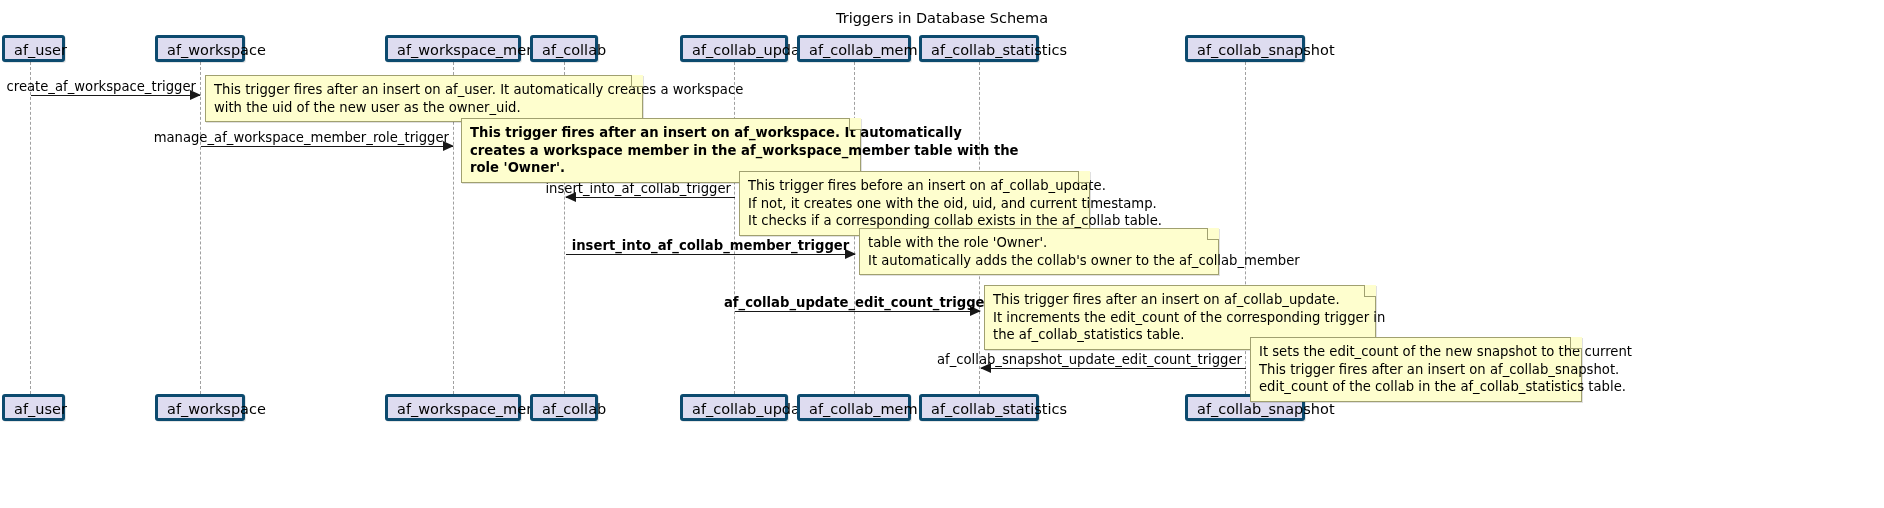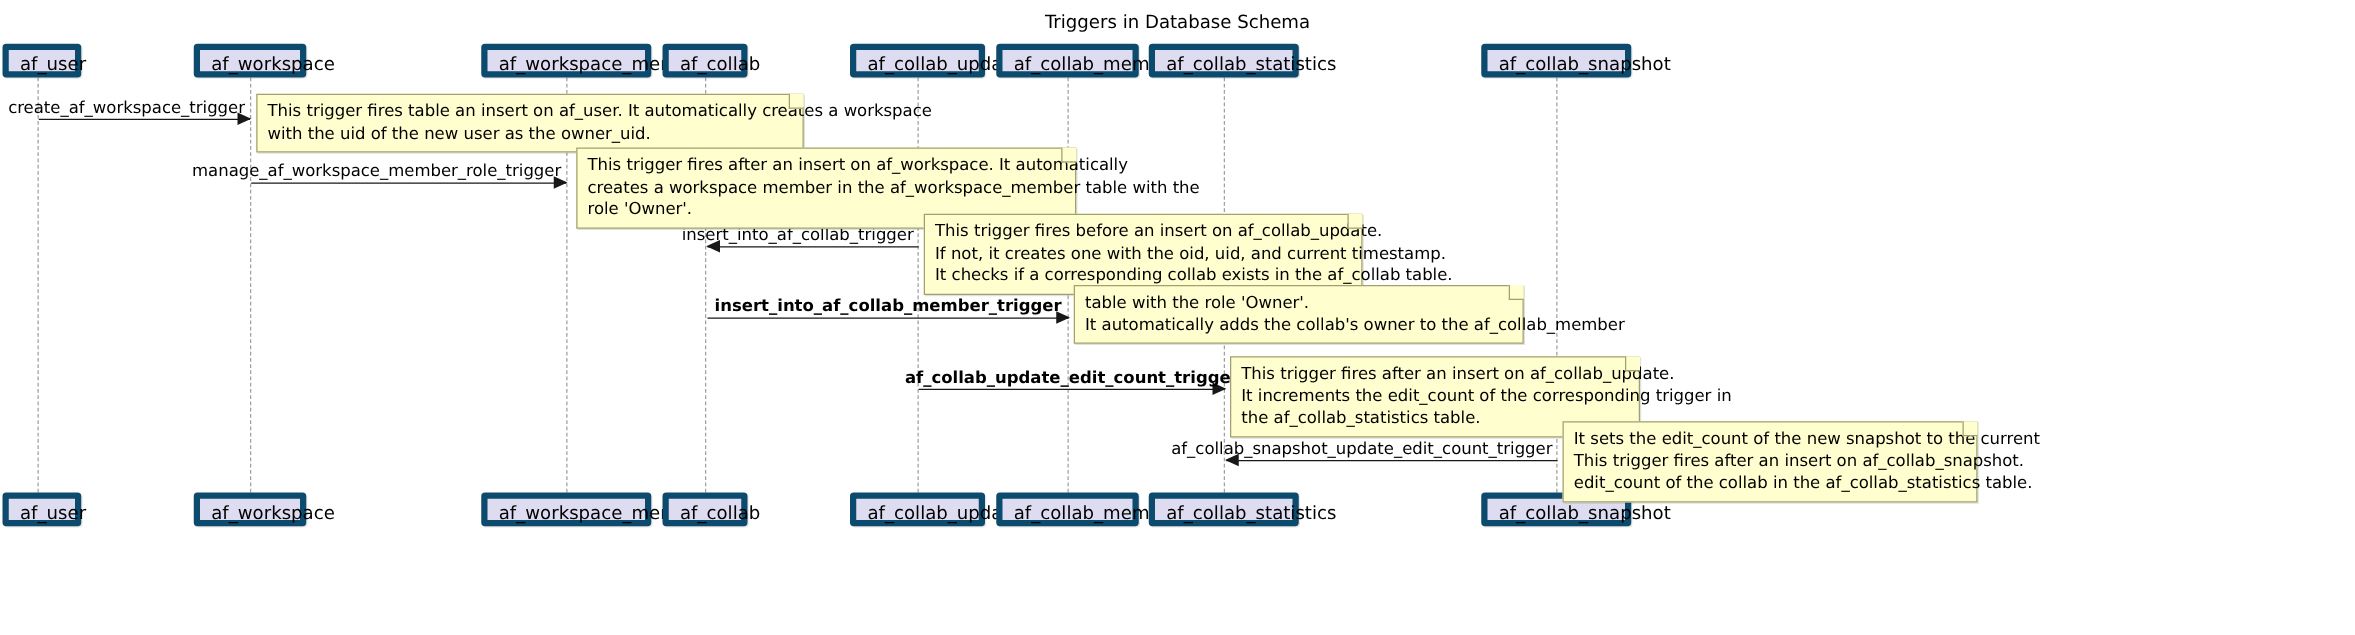--- a/index.html
+++ b/index.html
@@ -39,21 +39,21 @@
     width: 1px;
     height: 332px;
     border-left: 1px dashed #A0A0A0;
   }
   
   .participant {
     position: absolute;
     box-sizing: border-box;
     height: 27px;
     background: #DEDCF0;
-    border: 5px solid #0c4a6e;
+    border: 3px solid #0c4a6e;
     border-radius: 3px;
     color: #000000;
     font-size: 14.5px;
     line-height: 25px;
     text-align: center;
     white-space: nowrap;
     padding: 0 9px;
     box-shadow: 1px 1px 0 rgba(0,0,0,0.10);
   }
   .participant.top { top: 35px; }
@@ -187,21 +187,21 @@
         <div class="arrow-head right"></div>
         <div class="msg-label lbl-center">af_collab_update_edit_count_trigger</div>
       </div>
       <div class="message" style="left: 981px; top: 368px; width: 265px;">
         <div class="msg-line"></div>
         <div class="arrow-head left"></div>
         <div class="msg-label lbl-right">af_collab_snapshot_update_edit_count_trigger</div>
       </div>
     </div>
   <div id="notes-layer">
-      <div class="note" style="left: 205px; top: 75px; width: 438px;"><div class="fold"></div><span class="note-text">This trigger fires table an insert on af_user. It automatically creates a workspace</span><span class="note-text">with the uid of the new user as the owner_uid.</span></div>
-      <div class="note" style="left: 461px; top: 118px; width: 400px;"><div class="fold"></div><span class="note-text">This trigger fires after an insert on af_workspace. It automatically</span><span class="note-text">creates a workspace member in the af_workspace_member table with the</span><span class="note-text">role 'Owner'.</span></div>
+      <div class="note" style="left: 205px; top: 75px; width: 438px;"><div class="fold"></div><span class="note-text">This trigger fires after an insert on af_user. It automatically creates a workspace</span><span class="note-text">with the uid of the new user as the owner_uid.</span></div>
+      <div class="note" style="left: 461px; top: 118px; width: 400px; font-weight: bold;"><div class="fold"></div><span class="note-text">This trigger fires after an insert on af_workspace. It automatically</span><span class="note-text">creates a workspace member in the af_workspace_member table with the</span><span class="note-text">role 'Owner'.</span></div>
       <div class="note" style="left: 739px; top: 171px; width: 351px;"><div class="fold"></div><span class="note-text">This trigger fires before an insert on af_collab_update.</span><span class="note-text">If not, it creates one with the oid, uid, and current timestamp.</span><span class="note-text">It checks if a corresponding collab exists in the af_collab table.</span></div>
       <div class="note" style="left: 859px; top: 228px; width: 360px;"><div class="fold"></div><span class="note-text">table with the role 'Owner'.</span><span class="note-text">It automatically adds the collab's owner to the af_collab_member</span></div>
-      <div class="note" style="left: 984px; top: 285px; width: 328px;"><div class="fold"></div><span class="note-text">This trigger fires after an insert on af_collab_update.</span><span class="note-text">It increments the edit_count of the corresponding trigger in</span><span class="note-text">the af_collab_statistics table.</span></div>
+      <div class="note" style="left: 984px; top: 285px; width: 392px;"><div class="fold"></div><span class="note-text">This trigger fires after an insert on af_collab_update.</span><span class="note-text">It increments the edit_count of the corresponding trigger in</span><span class="note-text">the af_collab_statistics table.</span></div>
       <div class="note" style="left: 1250px; top: 337px; width: 332px;"><div class="fold"></div><span class="note-text">It sets the edit_count of the new snapshot to the current</span><span class="note-text">This trigger fires after an insert on af_collab_snapshot.</span><span class="note-text">edit_count of the collab in the af_collab_statistics table.</span></div>
     </div>
 
 </div>
 
 </body></html>

